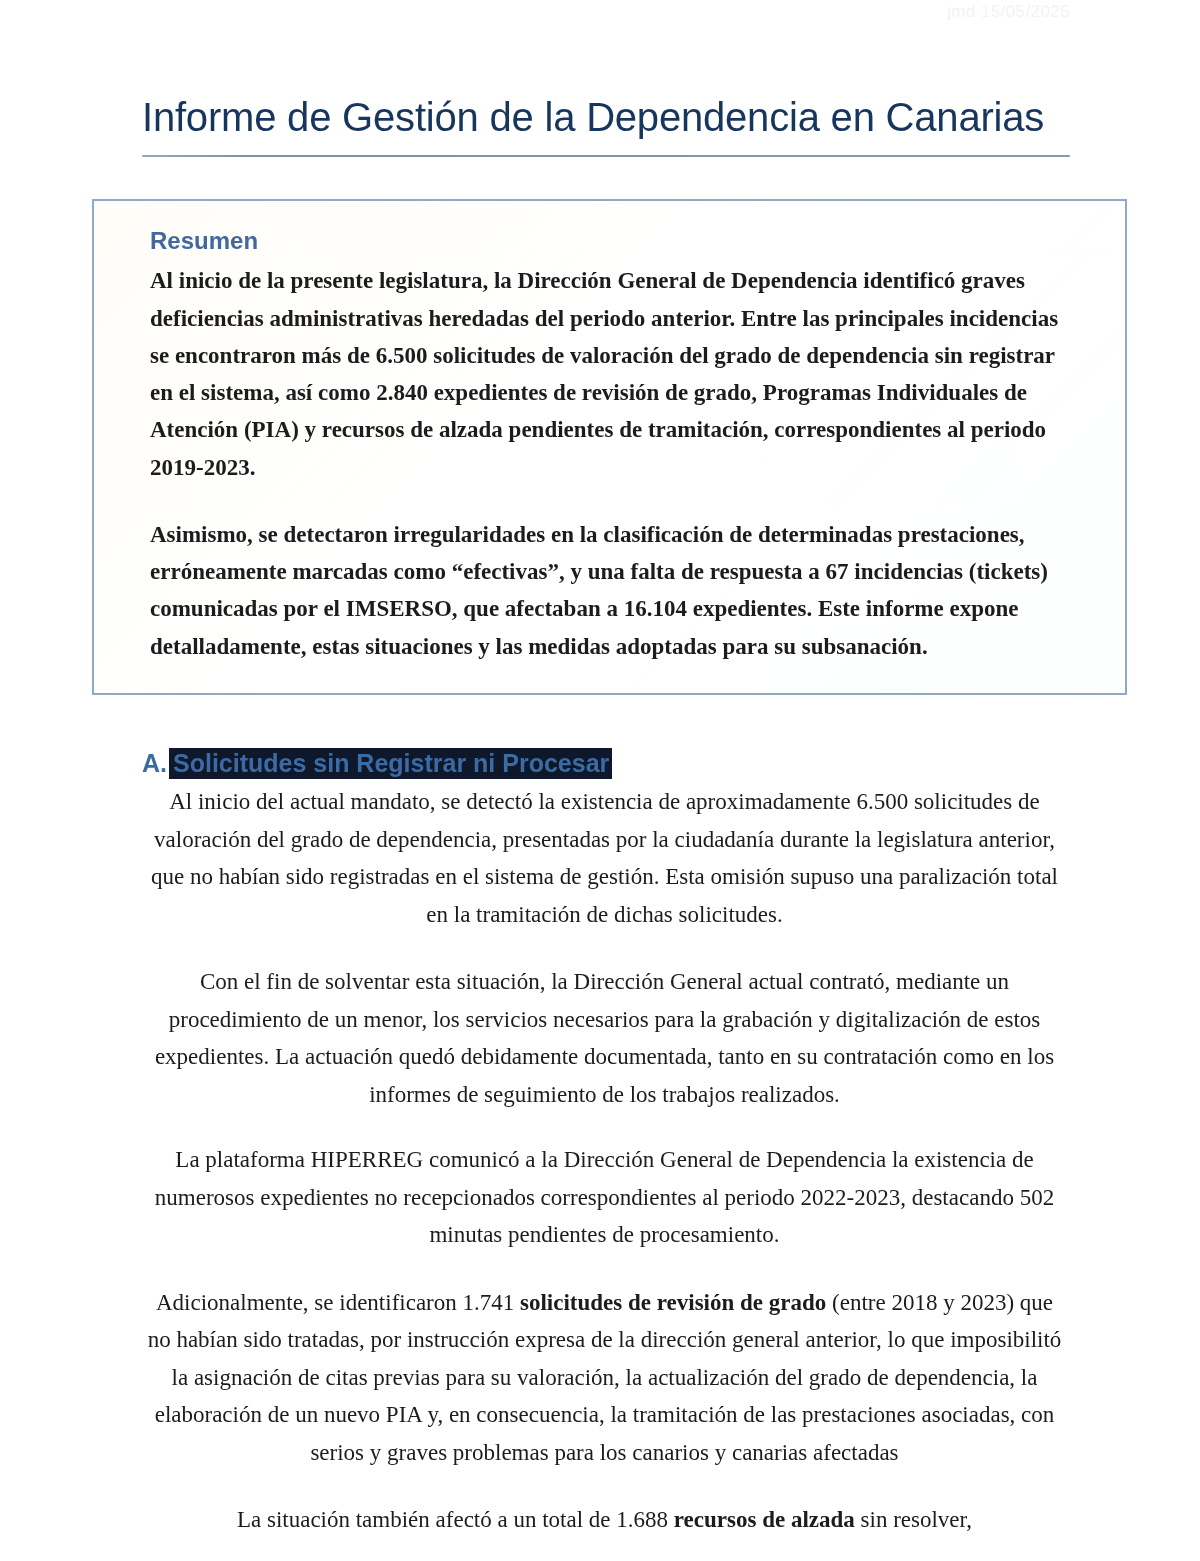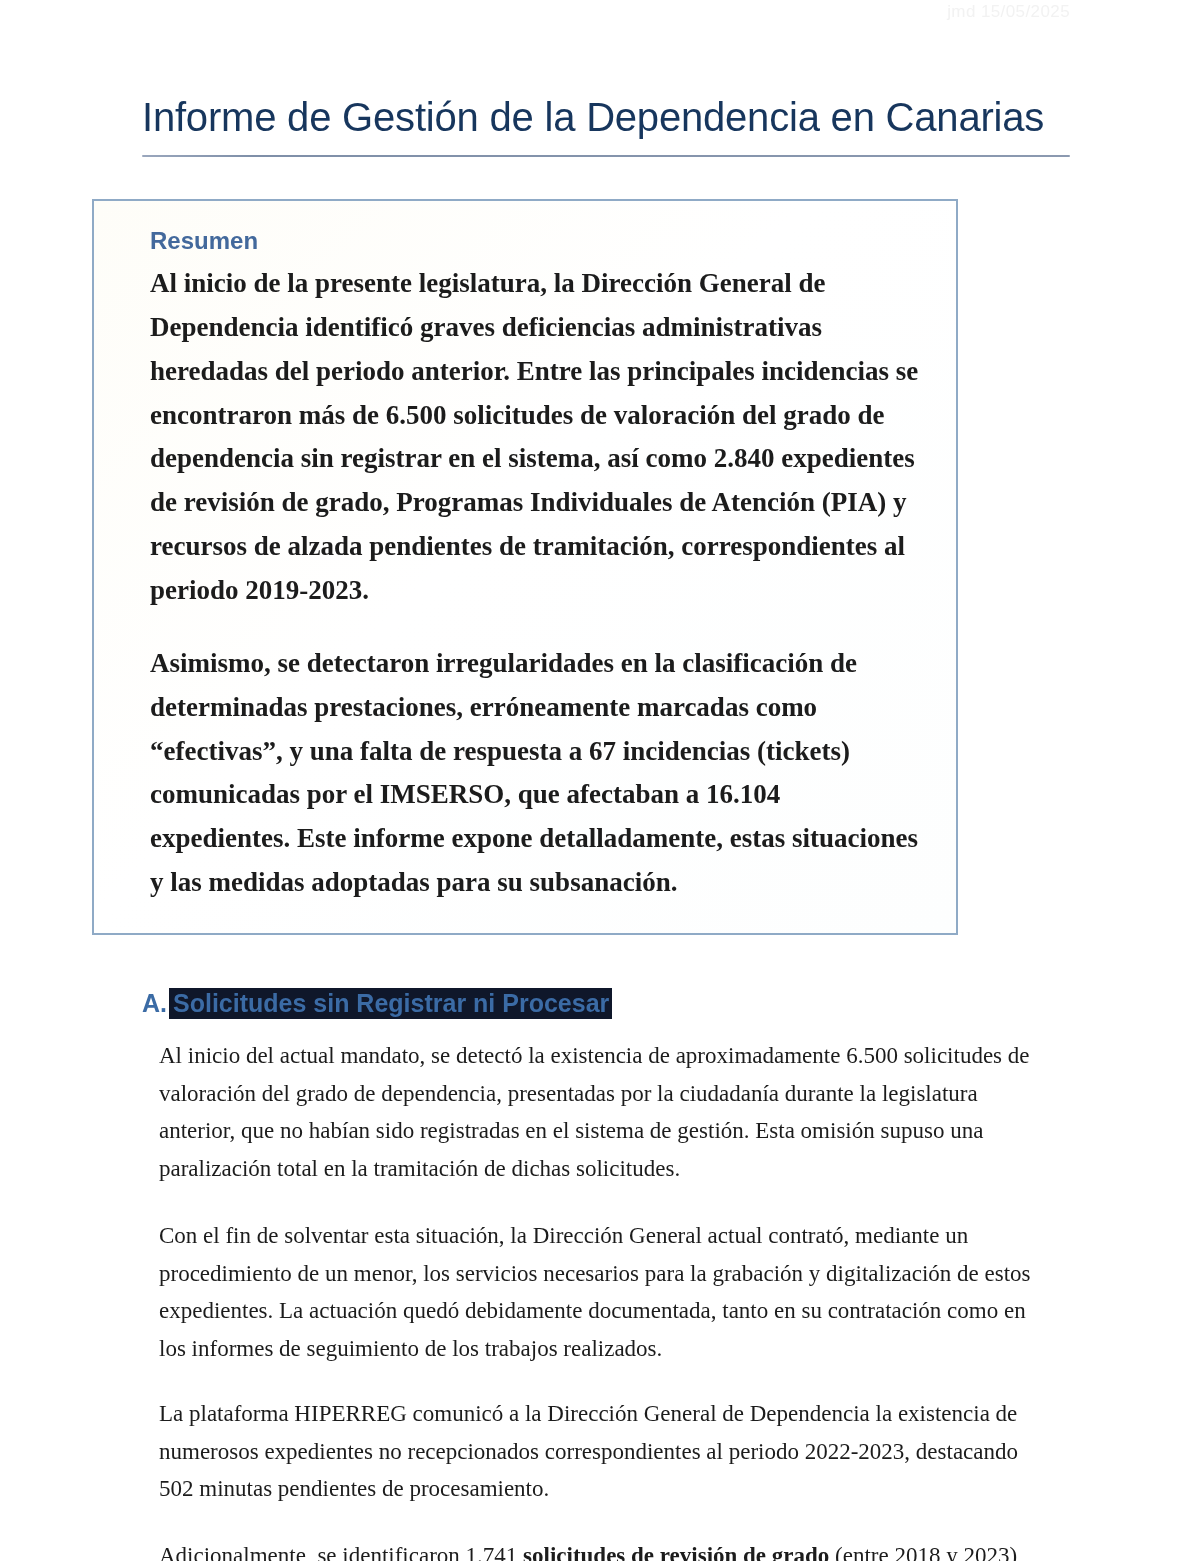--- a/index.html
+++ b/index.html
@@ -65,37 +65,37 @@
     margin: 14px 0 0 12px;
     width: 928px;
     height: 2px;
     background: linear-gradient(to right, #9aa7bd 0%, #7f8fa8 12%, #8b99b0 100%);
     border-radius: 1px;
   }
 
   
   .abstract-box {
     margin: 42px 0 0 -38px;
-    width: 866px;
+    width: 1035px;
     box-sizing: border-box;
     border: 2px solid #8faac6;
     background: linear-gradient(135deg, #fefdf8 0%, #ffffff 45%, #fdfefe 100%);
     padding: 24px 34px 28px 56px;
   }
   .abstract-title {
     font-family: "Liberation Sans", "DejaVu Sans", sans-serif;
     font-size: 24px;
     font-weight: bold;
     color: #43699c;
     margin: 0 0 6px 0;
     line-height: 1.3;
   }
   .abstract-box p {
     margin: 0 0 0 0;
-    font-size: 27px;
+    font-size: 23px;
     line-height: 1.62;
     color: #1c1c1c;
     font-weight: 600;
     max-width: 915px;
   }
   .abstract-box p + p {
     margin-top: 30px;
   }
 
   
@@ -117,25 +117,26 @@
   }
   .section-heading .sec-letter {
     background: transparent;
     padding-right: 2px;
   }
   .section-heading .sec-title {
     background: #0f172a;
     padding: 1px 3px 2px 4px;
   }
   .section p {
-    margin: 17px;
+    margin: 0;
     font-size: 23px;
     line-height: 1.63;
     color: #1c1c1c;
     max-width: 925px;
+    text-align: center;
   }
   .section p + p {
     margin-top: 30px;
   }
   .section p b, .abstract-box p b {
     font-weight: bold;
   }
 </style>
 </head>
 <body>

